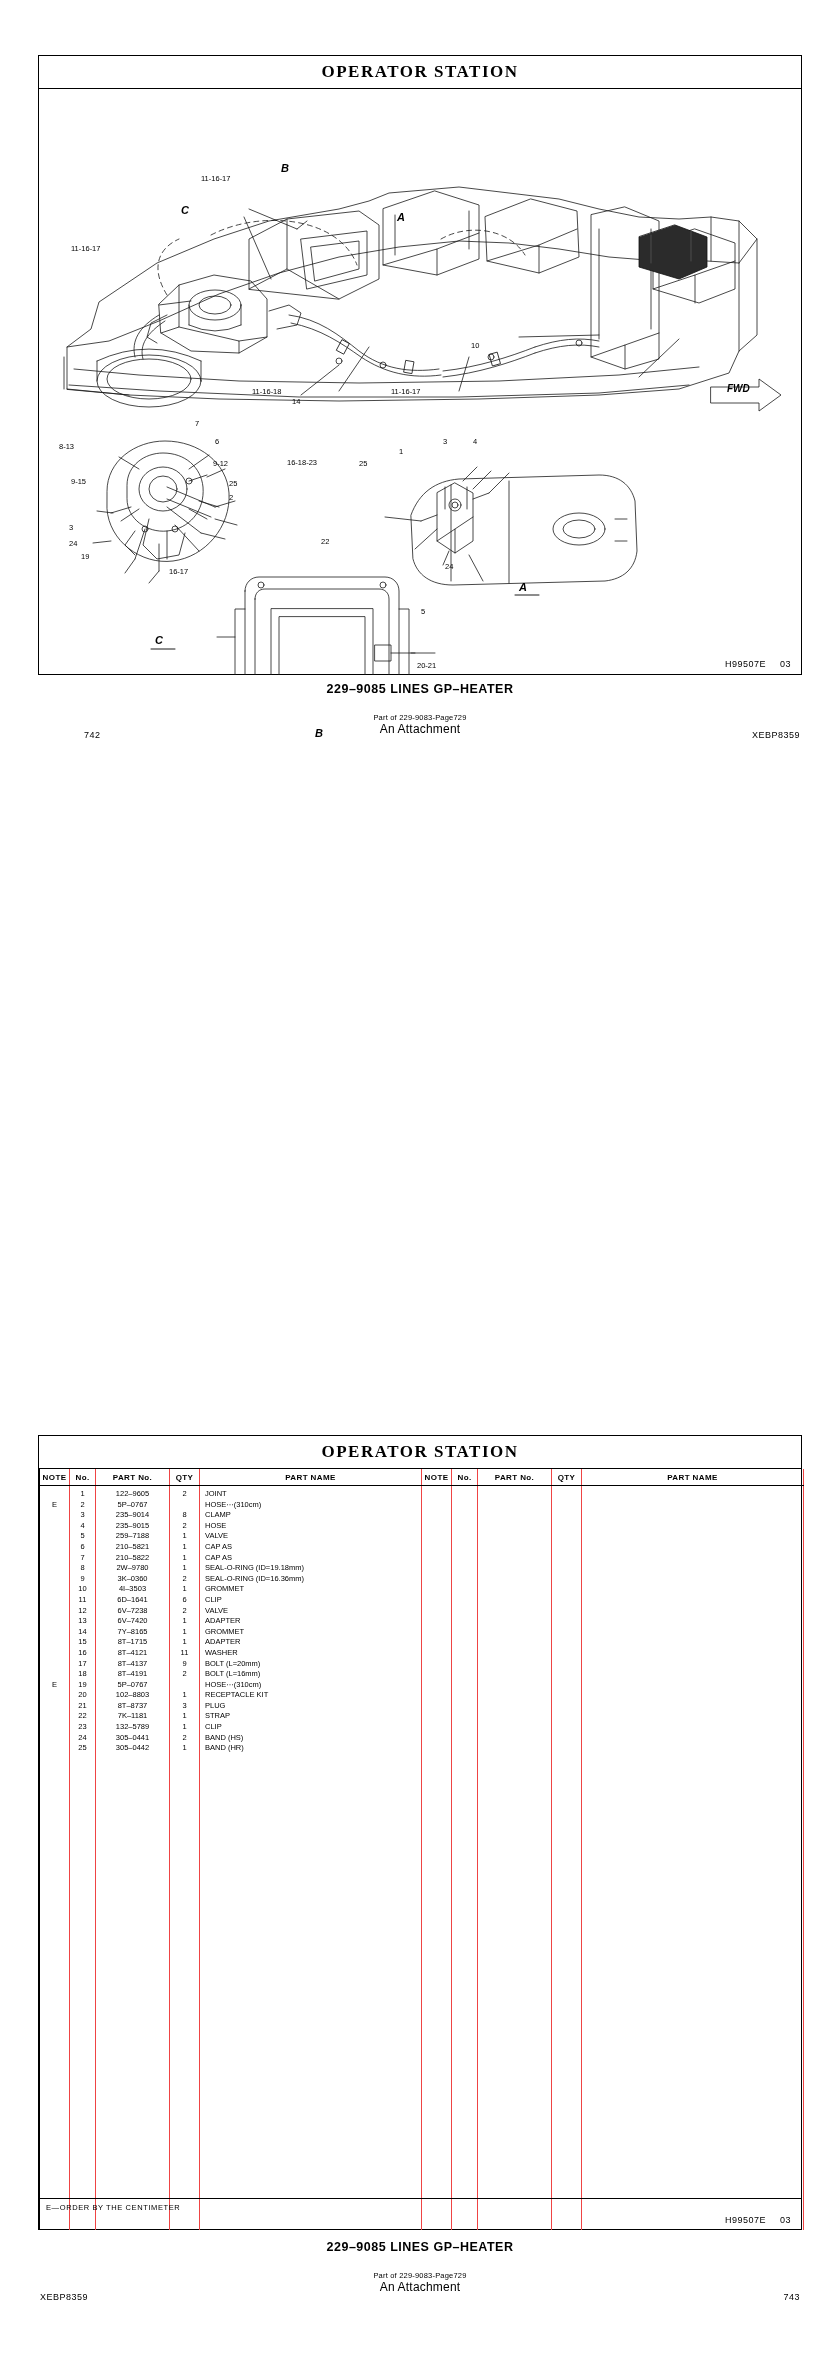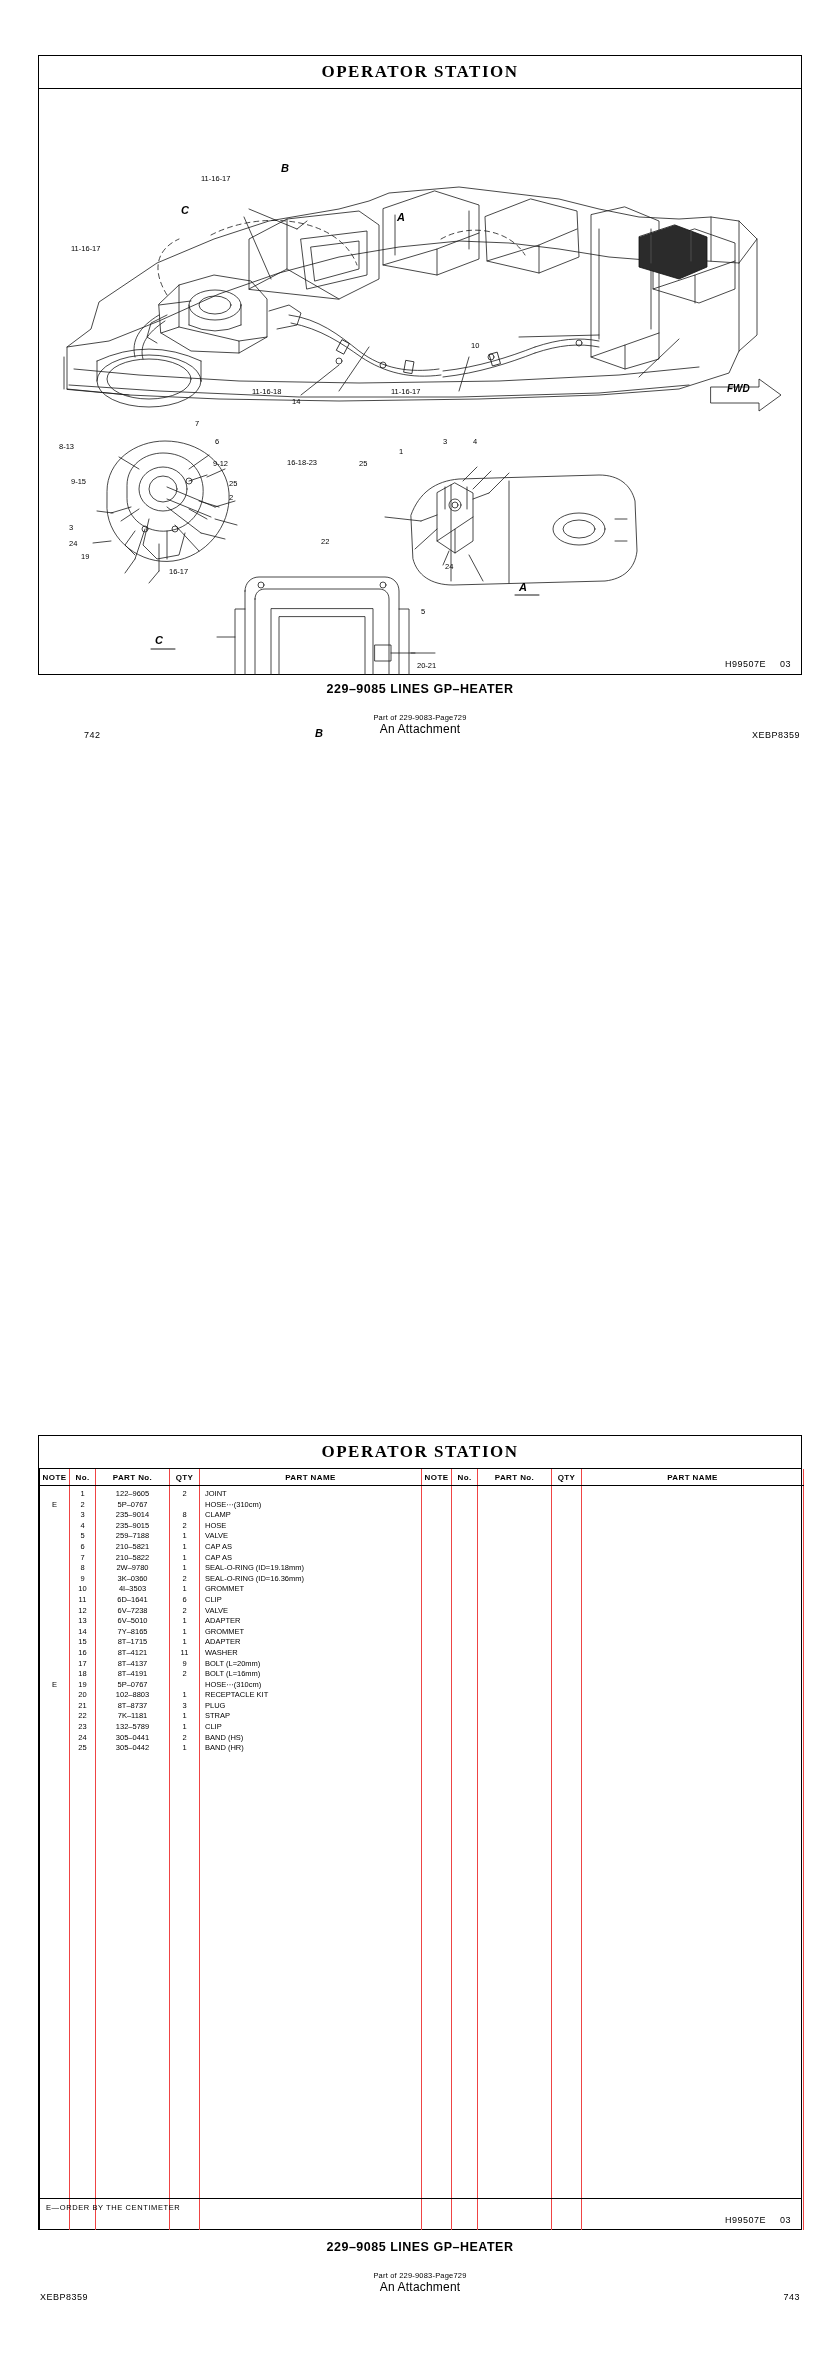--- a/index.html
+++ b/index.html
@@ -423,21 +423,21 @@
                   <div class="rowline cell-center">235–9014</div>
                   <div class="rowline cell-center">235–9015</div>
                   <div class="rowline cell-center">259–7188</div>
                   <div class="rowline cell-center">210–5821</div>
                   <div class="rowline cell-center">210–5822</div>
                   <div class="rowline cell-center">2W–9780</div>
                   <div class="rowline cell-center">3K–0360</div>
                   <div class="rowline cell-center">4I–3503</div>
                   <div class="rowline cell-center">6D–1641</div>
                   <div class="rowline cell-center">6V–7238</div>
-                  <div class="rowline cell-center">6V–5010</div>
+                  <div class="rowline cell-center">6V–7420</div>
                   <div class="rowline cell-center">7Y–8165</div>
                   <div class="rowline cell-center">8T–1715</div>
                   <div class="rowline cell-center">8T–4121</div>
                   <div class="rowline cell-center">8T–4137</div>
                   <div class="rowline cell-center">8T–4191</div>
                   <div class="rowline cell-center">5P–0767</div>
                   <div class="rowline cell-center">102–8803</div>
                   <div class="rowline cell-center">8T–8737</div>
                   <div class="rowline cell-center">7K–1181</div>
                   <div class="rowline cell-center">132–5789</div>

